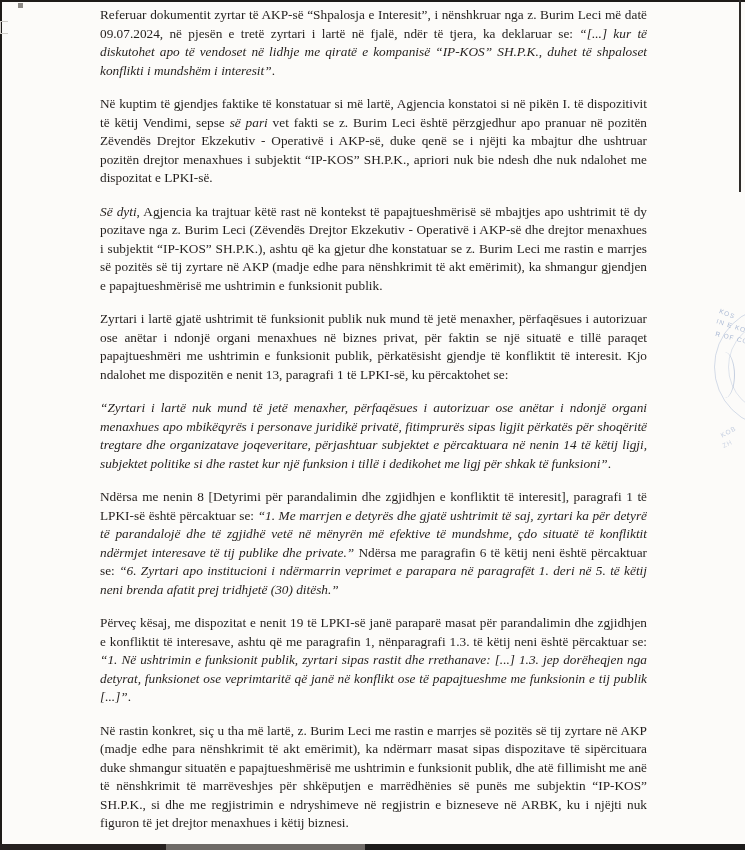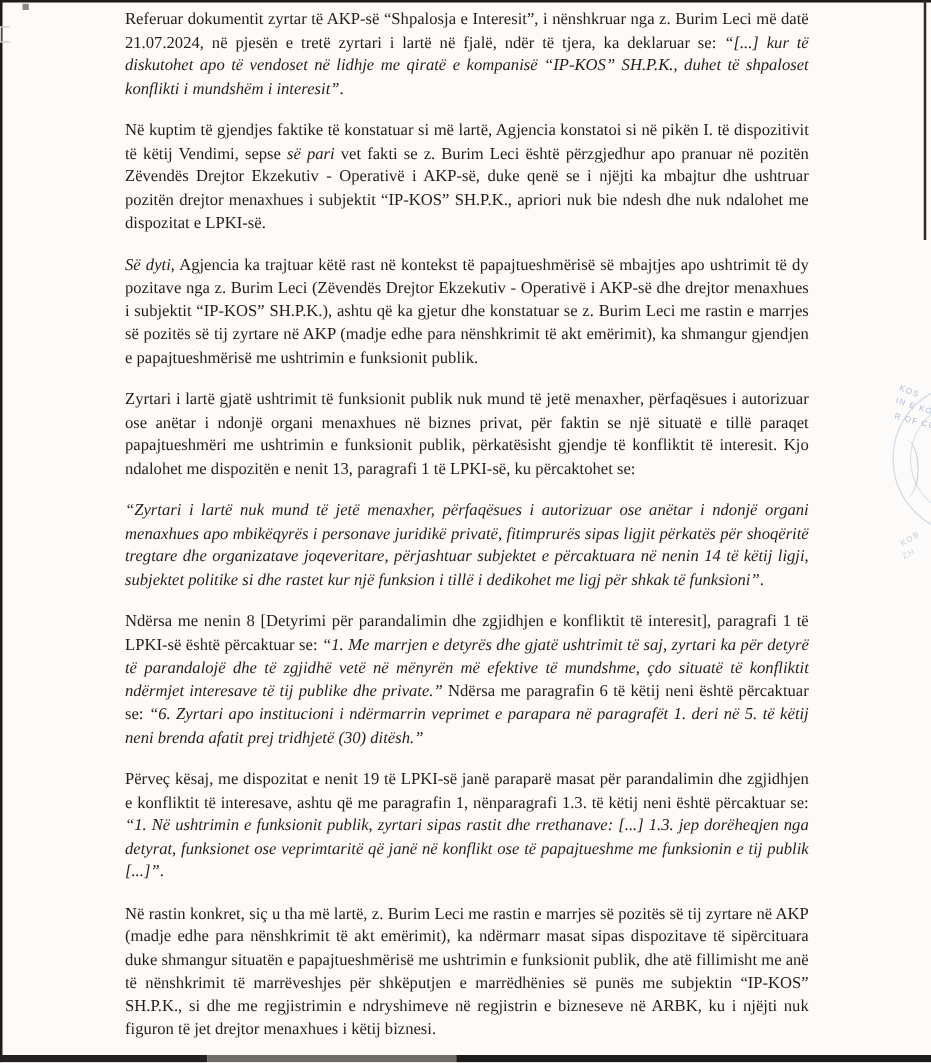--- a/index.html
+++ b/index.html
@@ -119,21 +119,21 @@
 
 <div id="page">
 
   <div class="border-top"></div>
   <div class="border-left"></div>
   <div class="border-right-partial"></div>
   <div class="speck"></div>
   <div class="bracket-mark"></div>
 
   <div id="text-block">
-      <p><span>Referuar dokumentit zyrtar të AKP-së “Shpalosja e Interesit”, i nënshkruar nga z. Burim Leci më datë 21.07.2024, në pjesën e tretë zyrtari i lartë në fjalë, ndër të tjera, ka deklaruar se: </span><span class="it">“[...] kur të diskutohet apo të vendoset në lidhje me qiratë e kompanisë “IP-KOS” SH.P.K., duhet të shpaloset konflikti i mundshëm i interesit”</span><span>.</span></p>
+      <p><span>Referuar dokumentit zyrtar të AKP-së “Shpalosja e Interesit”, i nënshkruar nga z. Burim Leci më datë 09.07.2024, në pjesën e tretë zyrtari i lartë në fjalë, ndër të tjera, ka deklaruar se: </span><span class="it">“[...] kur të diskutohet apo të vendoset në lidhje me qiratë e kompanisë “IP-KOS” SH.P.K., duhet të shpaloset konflikti i mundshëm i interesit”</span><span>.</span></p>
       <p><span>Në kuptim të gjendjes faktike të konstatuar si më lartë, Agjencia konstatoi si në pikën I. të dispozitivit të këtij Vendimi, sepse </span><span class="it">së pari</span><span> vet fakti se z. Burim Leci është përzgjedhur apo pranuar në pozitën Zëvendës Drejtor Ekzekutiv - Operativë i AKP-së, duke qenë se i njëjti ka mbajtur dhe ushtruar pozitën drejtor menaxhues i subjektit “IP-KOS” SH.P.K., apriori nuk bie ndesh dhe nuk ndalohet me dispozitat e LPKI-së.</span></p>
       <p><span class="it">Së dyti</span><span>, Agjencia ka trajtuar këtë rast në kontekst të papajtueshmërisë së mbajtjes apo ushtrimit të dy pozitave nga z. Burim Leci (Zëvendës Drejtor Ekzekutiv - Operativë i AKP-së dhe drejtor menaxhues i subjektit “IP-KOS” SH.P.K.), ashtu që ka gjetur dhe konstatuar se z. Burim Leci me rastin e marrjes së pozitës së tij zyrtare në AKP (madje edhe para nënshkrimit të akt emërimit), ka shmangur gjendjen e papajtueshmërisë me ushtrimin e funksionit publik.</span></p>
       <p><span>Zyrtari i lartë gjatë ushtrimit të funksionit publik nuk mund të jetë menaxher, përfaqësues i autorizuar ose anëtar i ndonjë organi menaxhues në biznes privat, për faktin se një situatë e tillë paraqet papajtueshmëri me ushtrimin e funksionit publik, përkatësisht gjendje të konfliktit të interesit. Kjo ndalohet me dispozitën e nenit 13, paragrafi 1 të LPKI-së, ku përcaktohet se:</span></p>
       <p><span class="it">“Zyrtari i lartë nuk mund të jetë menaxher, përfaqësues i autorizuar ose anëtar i ndonjë organi menaxhues apo mbikëqyrës i personave juridikë privatë, fitimprurës sipas ligjit përkatës për shoqëritë tregtare dhe organizatave joqeveritare, përjashtuar subjektet e përcaktuara në nenin 14 të këtij ligji, subjektet politike si dhe rastet kur një funksion i tillë i dedikohet me ligj për shkak të funksioni”</span><span>.</span></p>
       <p><span>Ndërsa me nenin 8 [Detyrimi për parandalimin dhe zgjidhjen e konfliktit të interesit], paragrafi 1 të LPKI-së është përcaktuar se: </span><span class="it">“1. Me marrjen e detyrës dhe gjatë ushtrimit të saj, zyrtari ka për detyrë të parandalojë dhe të zgjidhë vetë në mënyrën më efektive të mundshme, çdo situatë të konfliktit ndërmjet interesave të tij publike dhe private.” </span><span>Ndërsa me paragrafin 6 të këtij neni është përcaktuar se: </span><span class="it">“6. Zyrtari apo institucioni i ndërmarrin veprimet e parapara në paragrafët 1. deri në 5. të këtij neni brenda afatit prej tridhjetë (30) ditësh.”</span></p>
       <p><span>Përveç kësaj, me dispozitat e nenit 19 të LPKI-së janë paraparë masat për parandalimin dhe zgjidhjen e konfliktit të interesave, ashtu që me paragrafin 1, nënparagrafi 1.3. të këtij neni është përcaktuar se: </span><span class="it">“1. Në ushtrimin e funksionit publik, zyrtari sipas rastit dhe rrethanave: [...] 1.3. jep dorëheqjen nga detyrat, funksionet ose veprimtaritë që janë në konflikt ose të papajtueshme me funksionin e tij publik [...]”</span><span>.</span></p>
       <p><span>Në rastin konkret, siç u tha më lartë, z. Burim Leci me rastin e marrjes së pozitës së tij zyrtare në AKP (madje edhe para nënshkrimit të akt emërimit), ka ndërmarr masat sipas dispozitave të sipërcituara duke shmangur situatën e papajtueshmërisë me ushtrimin e funksionit publik, dhe atë fillimisht me anë të nënshkrimit të marrëveshjes për shkëputjen e marrëdhënies së punës me subjektin “IP-KOS” SH.P.K., si dhe me regjistrimin e ndryshimeve në regjistrin e bizneseve në ARBK, ku i njëjti nuk figuron të jet drejtor menaxhues i këtij biznesi.</span></p>
     </div>
 
   <div id="stamp">

